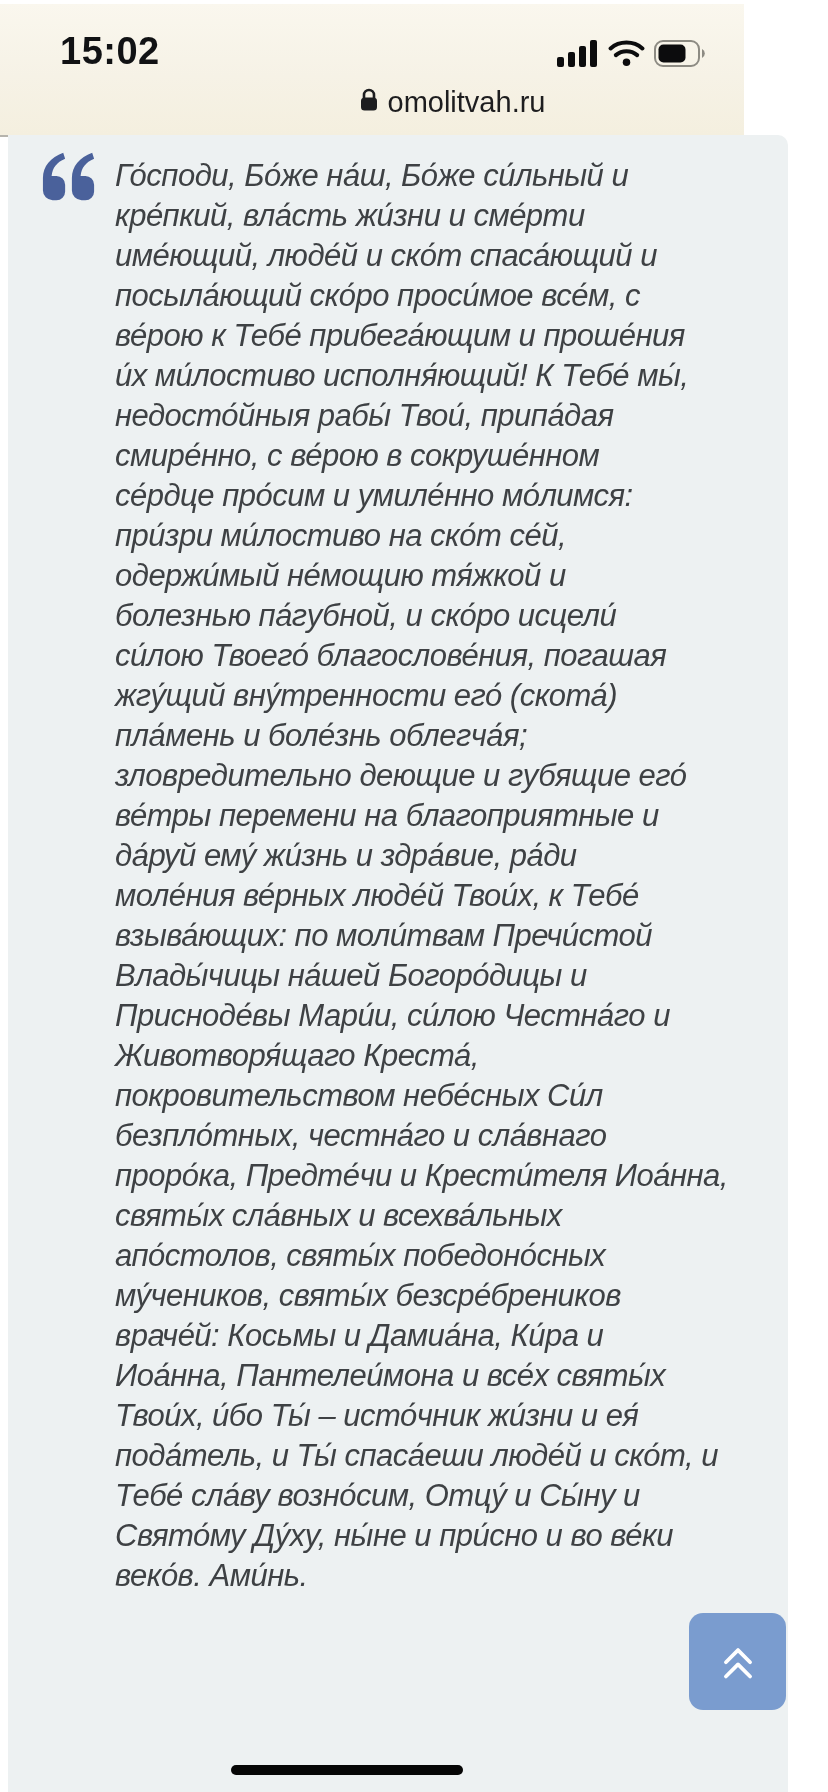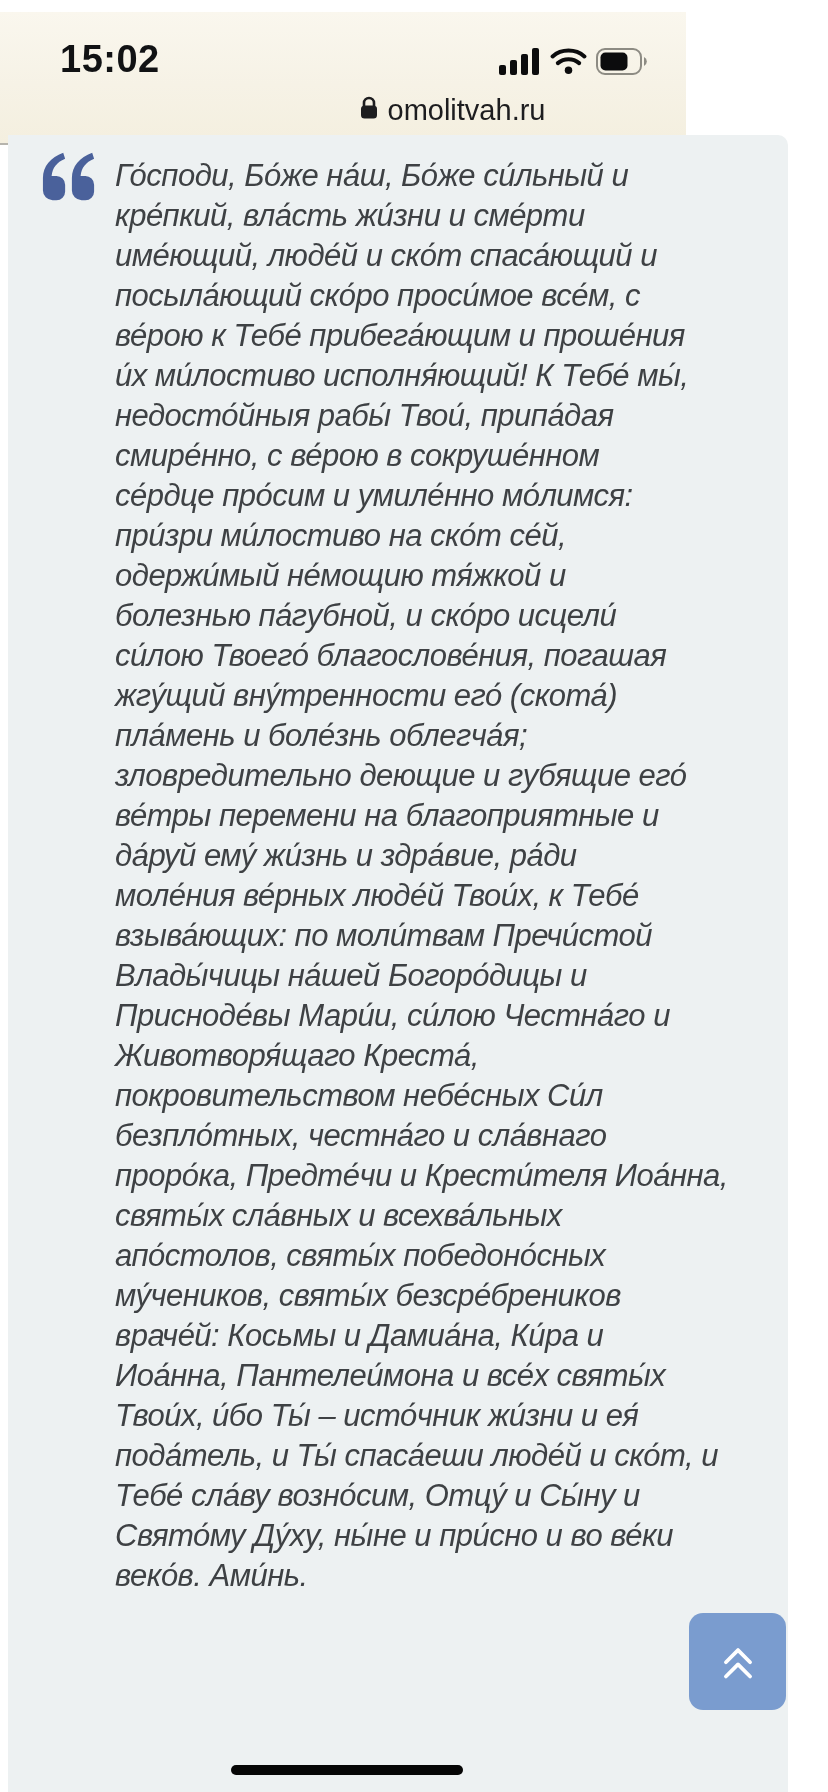--- a/index.html
+++ b/index.html
@@ -3,21 +3,21 @@
 <meta charset="utf-8">
 <style>
   html,body{margin:0;padding:0;}
   body{
     width:828px;height:1792px;position:relative;overflow:hidden;
     background:#ffffff;
     font-family:"Liberation Sans","DejaVu Sans",sans-serif;
   }
   
   .status-area{
-    position:absolute;top:12px;left:0;width:686px;height:133px;
+    position:absolute;top:4px;left:0;width:744px;height:133px;
     background:linear-gradient(180deg,#faf7ee 0%,#f6f2e6 55%,#f4efdf 100%);
     border-bottom:2px solid #b6b4ad;
     box-sizing:border-box;
   }
   .time{
     position:absolute;left:60px;top:26px;
     font-size:38px;font-weight:700;letter-spacing:.5px;color:#111214;
   }
   .status-icons{
     position:absolute;right:38px;top:36px;display:flex;align-items:center;gap:9px;

